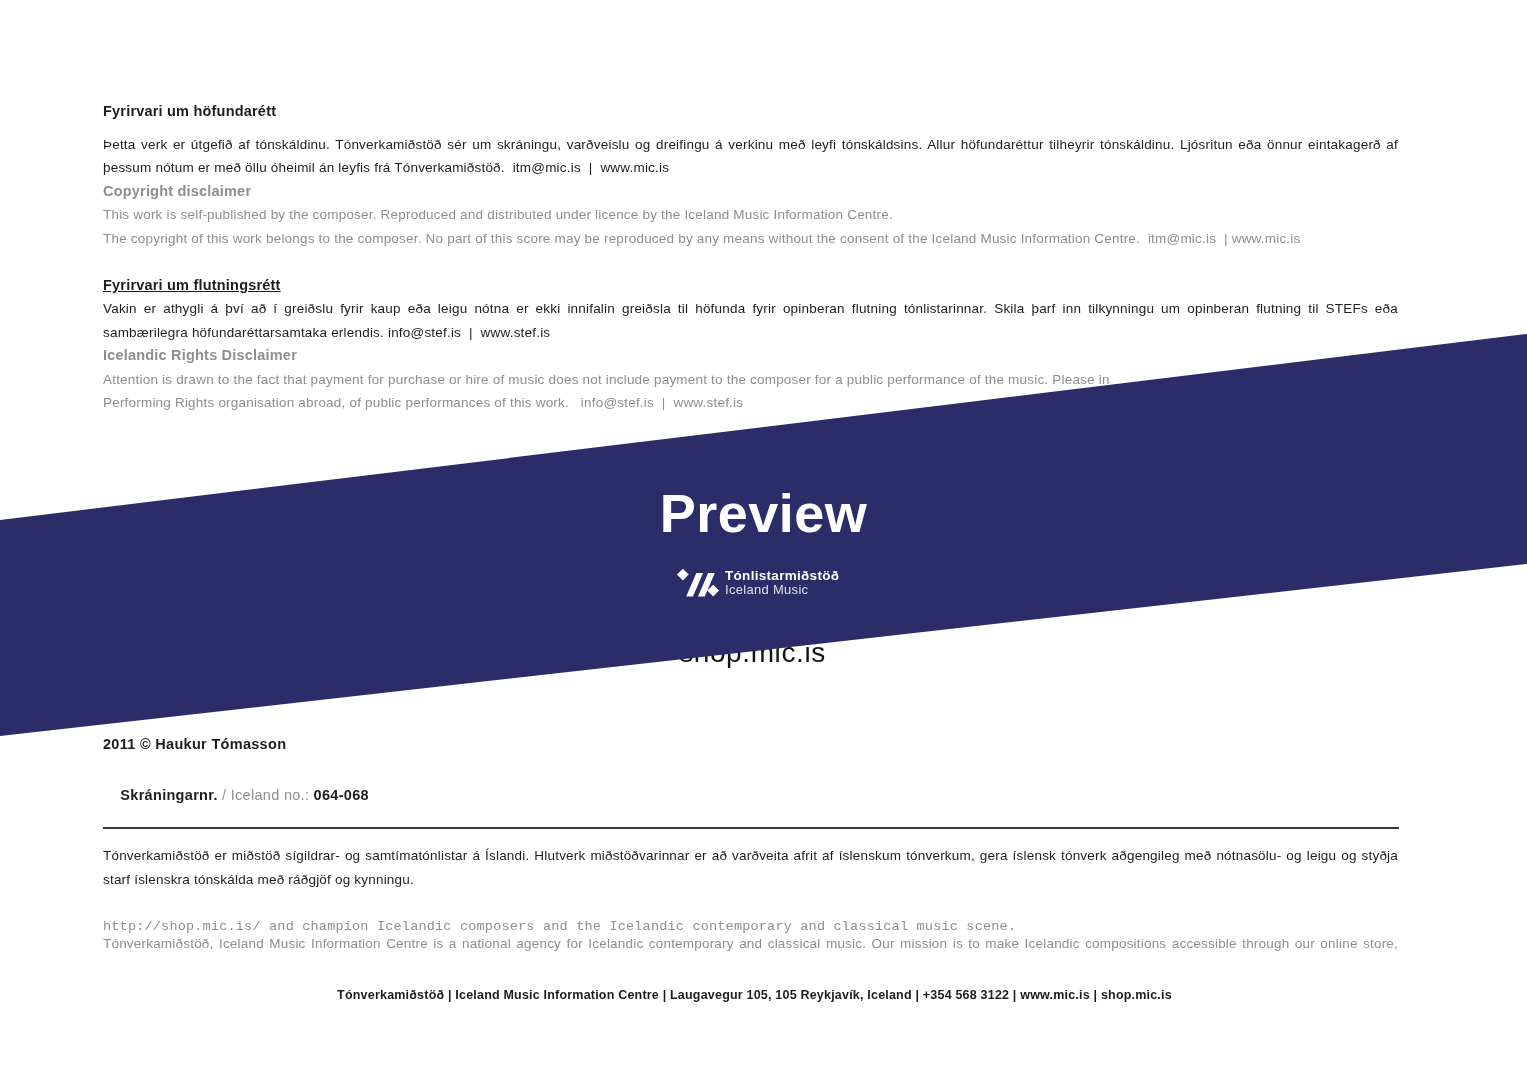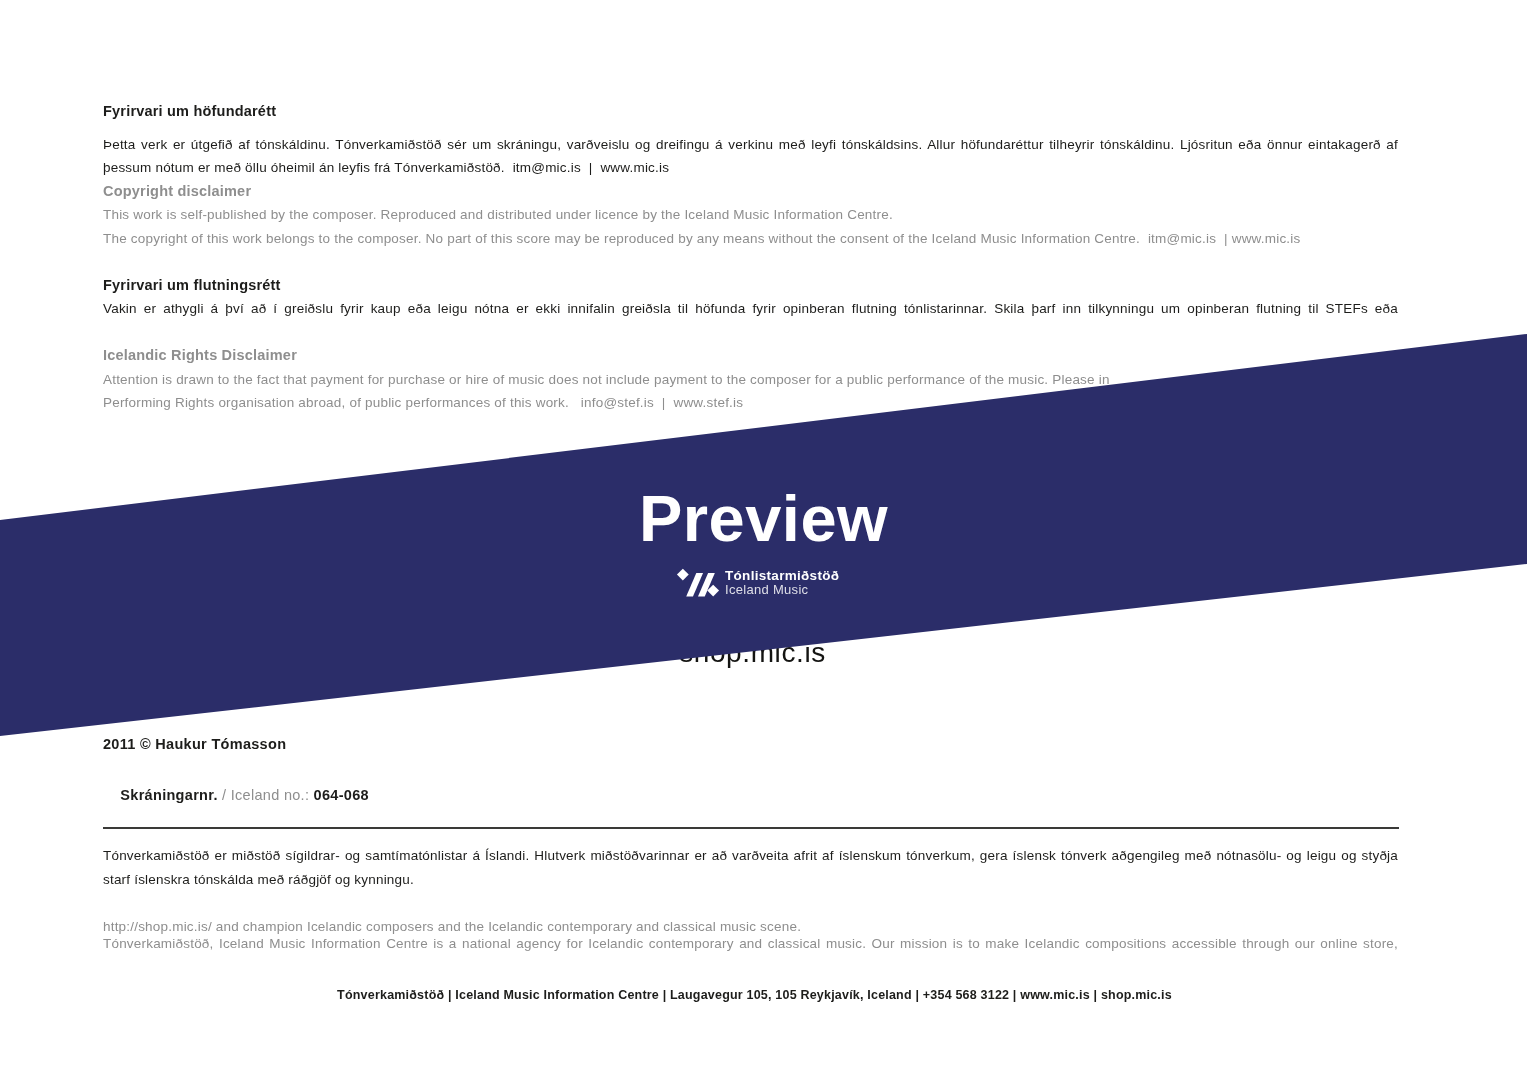--- a/index.html
+++ b/index.html
@@ -21,21 +21,21 @@
     background:#3a3a38; z-index:1;
   }
   
   .banner {
     position:absolute; left:0; top:0; width:1527px; height:1080px;
     background:#2b2d69; z-index:2;
     clip-path:polygon(0 520px, 1527px 334px, 1527px 564px, 0 736px);
   }
   .preview {
     position:absolute; left:0; right:0; top:486px; text-align:center;
-    color:#ffffff; font-size:65px; font-weight:600; letter-spacing:0.5px; line-height:1;
+    color:#ffffff; font-size:54px; font-weight:600; letter-spacing:0.5px; line-height:1;
   }
   .logo { position:absolute; left:673px; top:567px; display:flex; align-items:center; gap:2px; }
   .logo svg { display:block; }
   .logo-text { display:flex; flex-direction:column; justify-content:center; }
   .logo-title { color:#ffffff; font-weight:700; font-size:13.5px; line-height:14px; letter-spacing:0.3px; }
   .logo-sub { color:rgba(255,255,255,0.84); font-size:13px; line-height:14px; letter-spacing:0.3px; }
   .shop {
     position:absolute; left:0; right:22px; top:638px; text-align:center;
     color:#141412; font-size:28px; letter-spacing:0.6px; z-index:1; line-height:1.1;
   }
@@ -51,22 +51,23 @@
 
 <div class="page">
 
   <div class="line head" style="top:100px;">Fyrirvari um höfundarétt</div>
   <div class="line just" style="top:133px;">Þetta verk er útgefið af tónskáldinu. Tónverkamiðstöð sér um skráningu, varðveislu og dreifingu á verkinu með leyfi tónskáldsins. Allur höfundaréttur tilheyrir tónskáldinu. Ljósritun eða önnur eintakagerð af</div>
   <div class="line" style="top:156px;">þessum nótum er með öllu óheimil án leyfis frá Tónverkamiðstöð.  itm@mic.is  |  www.mic.is</div>
   <div class="line head gray" style="top:180px;">Copyright disclaimer</div>
   <div class="line gray" style="top:203px;">This work is self-published by the composer. Reproduced and distributed under licence by the Iceland Music Information Centre.</div>
   <div class="line gray" style="top:227px;">The copyright of this work belongs to the composer. No part of this score may be reproduced by any means without the consent of the Iceland Music Information Centre.  itm@mic.is  | www.mic.is</div>
 
-  <div class="line head" style="top:274px;">Fyrirvari um flutningsrétt</div>
+  <div class="line head" style="top:274px;text-decoration:underline;">Fyrirvari um flutningsrétt</div>
   <div class="line just" style="top:297px;">Vakin er athygli á því að í greiðslu fyrir kaup eða leigu nótna er ekki innifalin greiðsla til höfunda fyrir opinberan flutning tónlistarinnar. Skila þarf inn tilkynningu um opinberan flutning til STEFs eða</div>
+  <div class="line" style="top:321px;">sambærilegra höfundaréttarsamtaka erlendis. info@stef.is  |  www.stef.is</div>
   <div class="line head gray" style="top:344px;">Icelandic Rights Disclaimer</div>
   <div class="line gray" style="top:368px;">Attention is drawn to the fact that payment for purchase or hire of music does not include payment to the composer for a public performance of the music. Please in</div>
   <div class="line gray" style="top:391px;">Performing Rights organisation abroad, of public performances of this work.   info@stef.is  |  www.stef.is</div>
 
   <div class="shop">shop.mic.is</div>
 
   <div class="banner" style="background: rgb(43, 45, 105);">
     <div class="preview">Preview</div>
     <div class="logo">
       <span>
@@ -87,17 +88,17 @@
   <div class="line cred" style="top:732px;">2011 © Haukur Tómasson</div>
   <div class="line cred" style="top:759px;">
     <span class="inline">Skráningarnr. </span><span class="inline gray" style="font-weight:400;">/ Iceland no.: </span><span class="inline">064-068</span>
   </div>
 
   <div class="hr"></div>
 
   <div class="line just" style="top:844px;">Tónverkamiðstöð er miðstöð sígildrar- og samtímatónlistar á Íslandi. Hlutverk miðstöðvarinnar er að varðveita afrit af íslenskum tónverkum, gera íslensk tónverk aðgengileg með nótnasölu- og leigu og styðja</div>
   <div class="line" style="top:868px;">starf íslenskra tónskálda með ráðgjöf og kynningu.</div>
   <div class="line gray just" style="top:932px;">Tónverkamiðstöð, Iceland Music Information Centre is a national agency for Icelandic contemporary and classical music. Our mission is to make Icelandic compositions accessible through our online store,</div>
-  <div class="line gray" style="top:915px;">http://shop.mic.is/ and champion Icelandic composers and the Icelandic contemporary and classical music scene.</div>
+  <div class="line gray" style="top:915px;font-family:Liberation Mono, monospace;">http://shop.mic.is/ and champion Icelandic composers and the Icelandic contemporary and classical music scene.</div>
 
   <div class="footer-line">Tónverkamiðstöð | Iceland Music Information Centre | Laugavegur 105, 105 Reykjavík, Iceland | +354 568 3122 | www.mic.is | shop.mic.is</div>
 
 </div>
 
 </body></html>

